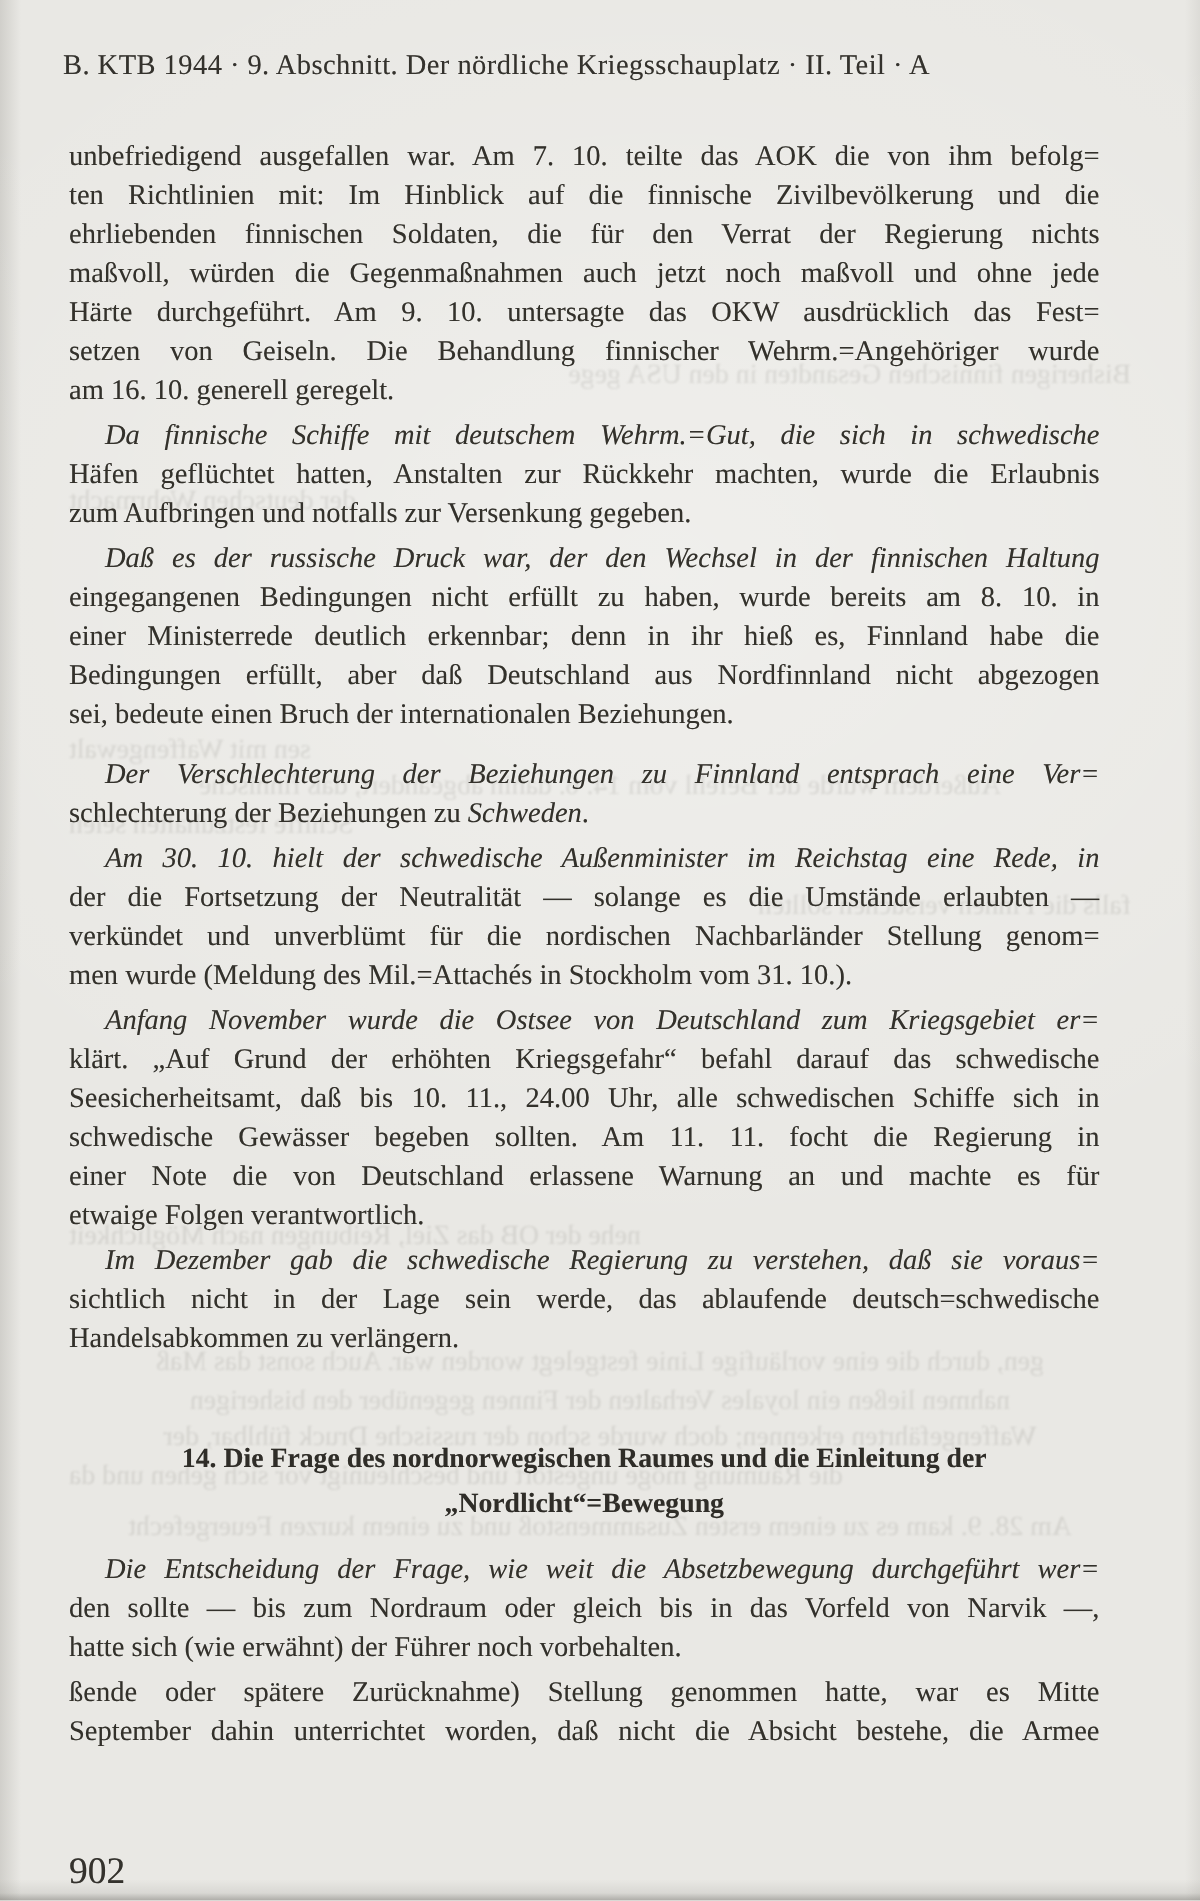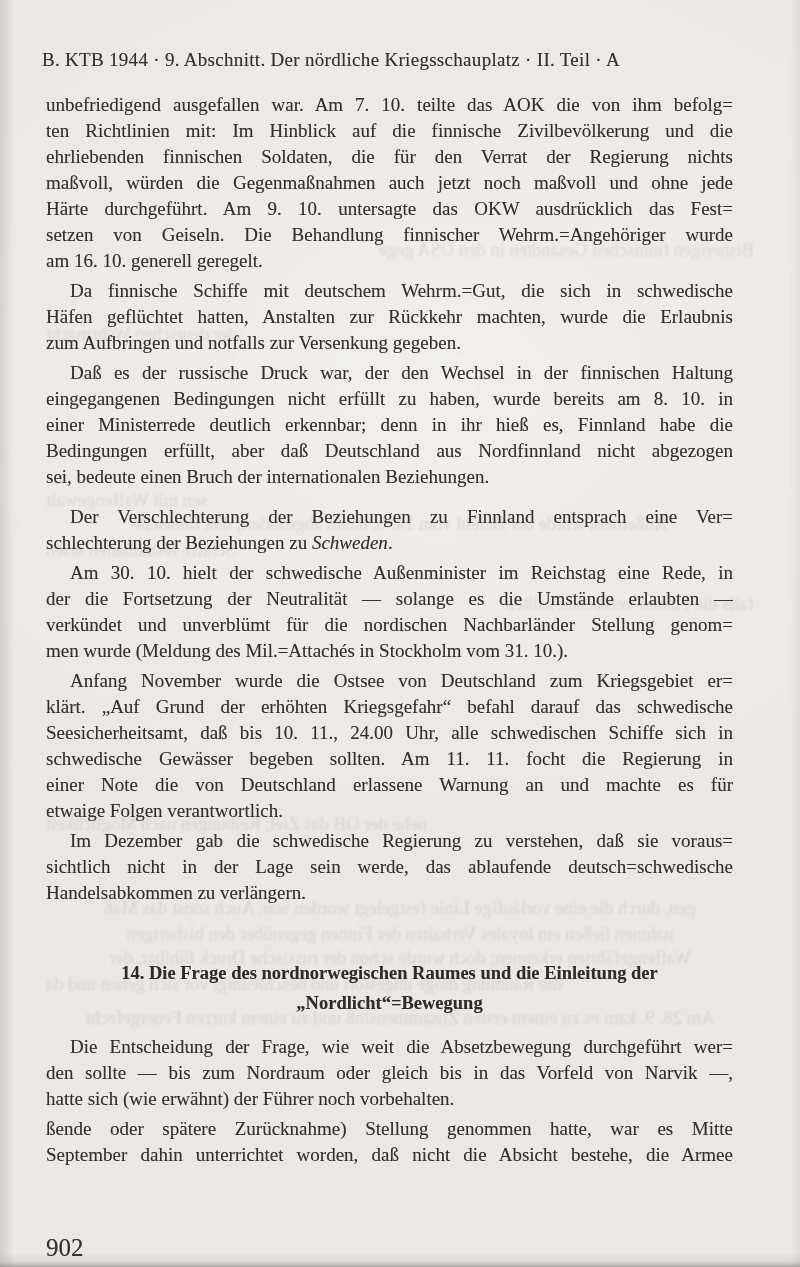--- a/index.html
+++ b/index.html
@@ -15,41 +15,41 @@
   .page {
     position:absolute; inset:0;
     background:
       radial-gradient(ellipse 900px 700px at 55% 30%, rgba(255,255,255,0.30), rgba(255,255,255,0) 65%),
       linear-gradient(90deg, rgba(110,108,100,0.20) 0px, rgba(110,108,100,0) 14px),
       linear-gradient(270deg, rgba(110,108,100,0.10) 0px, rgba(110,108,100,0) 10px),
       linear-gradient(0deg, rgba(100,98,92,0.45) 0px, rgba(100,98,92,0.12) 5px, rgba(100,98,92,0) 14px),
       #e9e8e4;
   }
   .running-header {
-    position:absolute; left:42px; top:48px; width:700px;
+    position:absolute; left:42px; top:32px; width:700px;
     font-size:19px; line-height:24px; letter-spacing:0.3px;
     color:#34322d;
     text-shadow:0 0 0.4px rgba(40,38,32,0.4);
   }
   .text-column {
     position:absolute; left:42px; top:88px; width:695px;
     font-size:19px; line-height:26px;
     color:#33312b;
     text-shadow:0 0 0.4px rgba(40,38,32,0.35);
   }
   .paragraph { margin:4px; }
   .space-before { margin-top:14px; }
   .jline {
     text-align:justify;
     text-align-last:justify;
     height:26px; overflow:hidden;
     white-space:normal;
   }
   .jline.lastline { text-align-last:left; }
-  .jline.indent-first { padding-left:24px; }
+  .jline.indent-first { padding-left:24px;font-style:italic; }
   .italic { font-style:italic; }
   .heading {
     margin-top:52px; margin-bottom:16px;
     text-align:center; font-weight:bold;
     font-size:18.5px; line-height:30px;
     color:#2f2d28;
   }
   .bleedthrough-layer { position:absolute; inset:0; pointer-events:none; }
   .ghost {
     position:absolute; left:0; width:100%;

